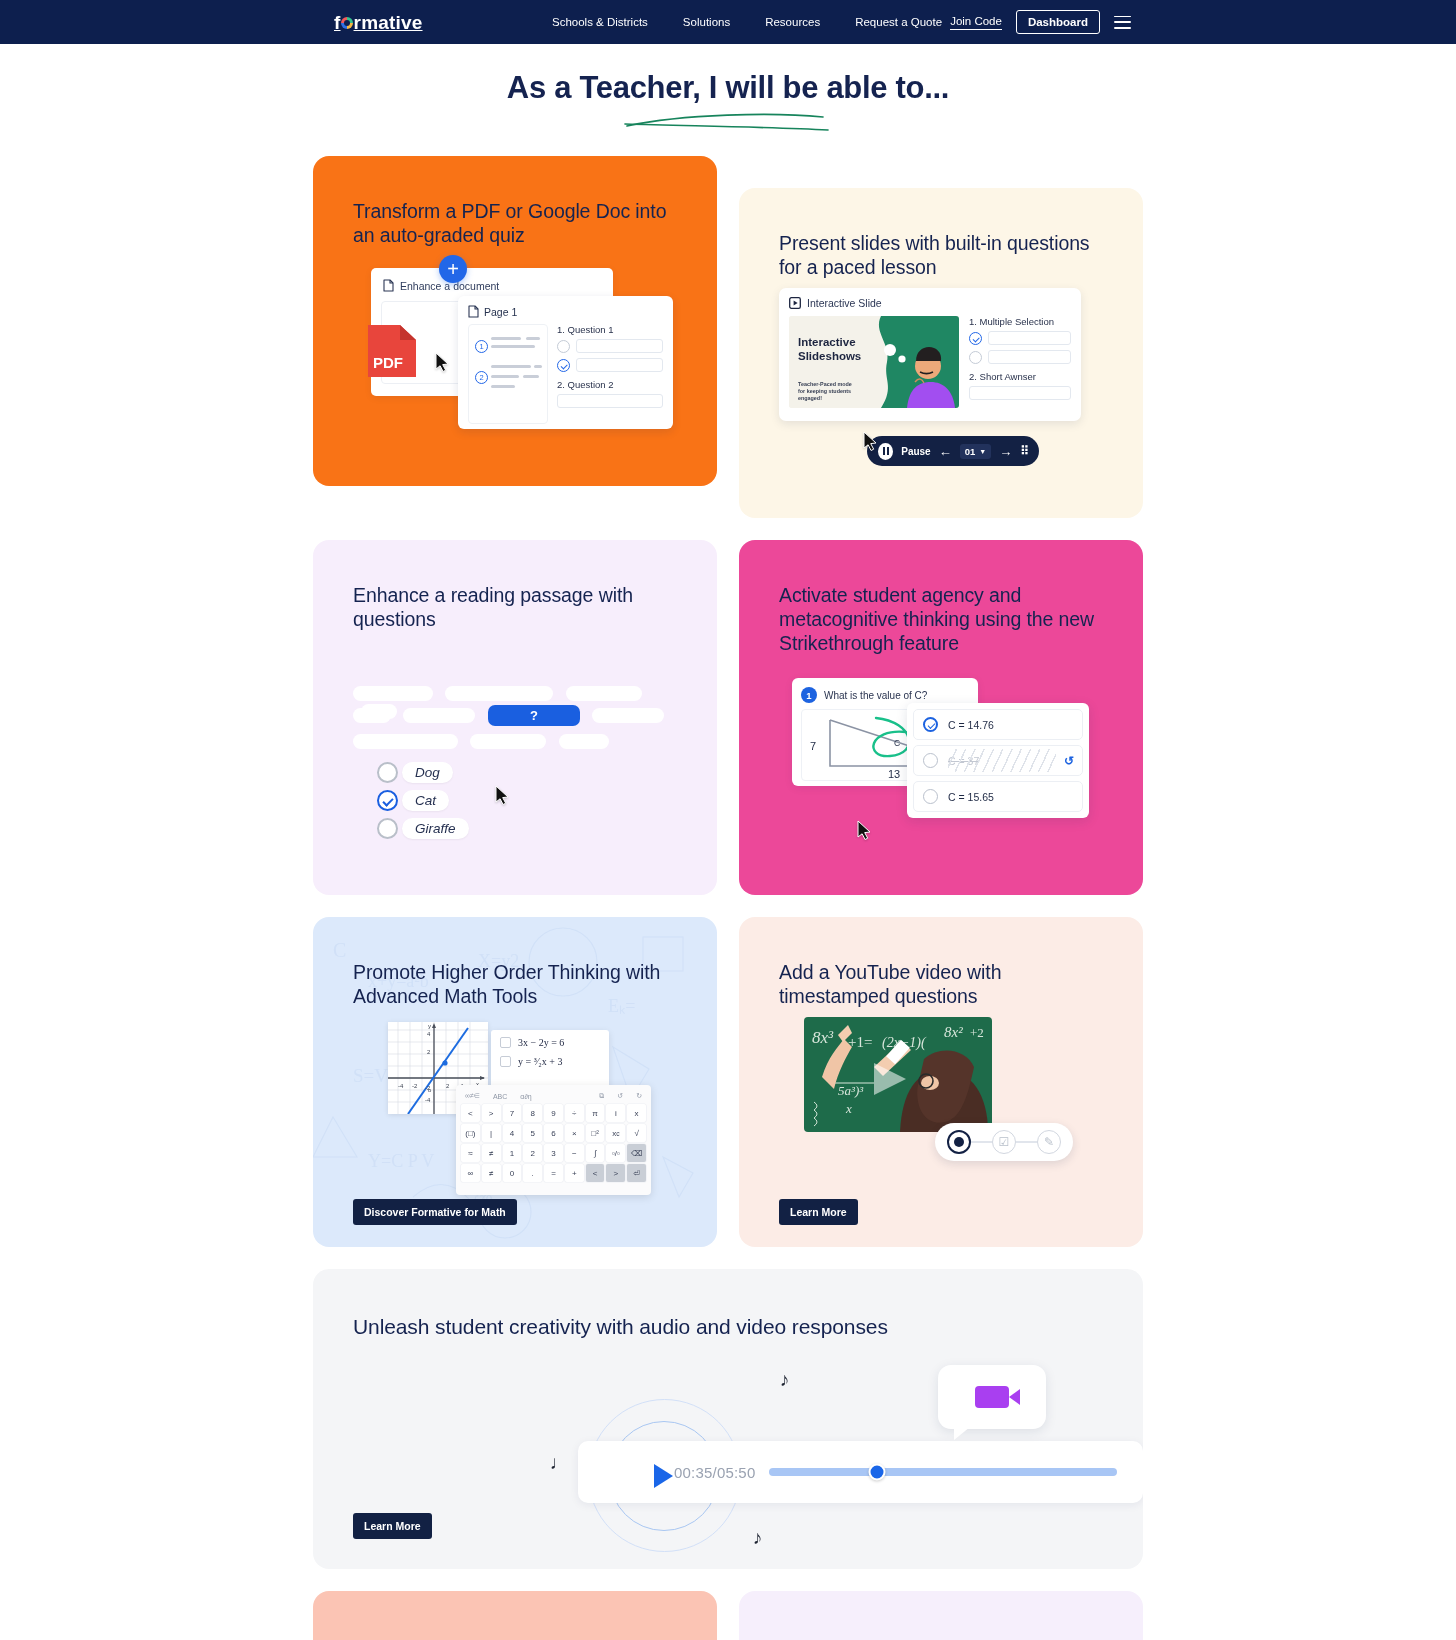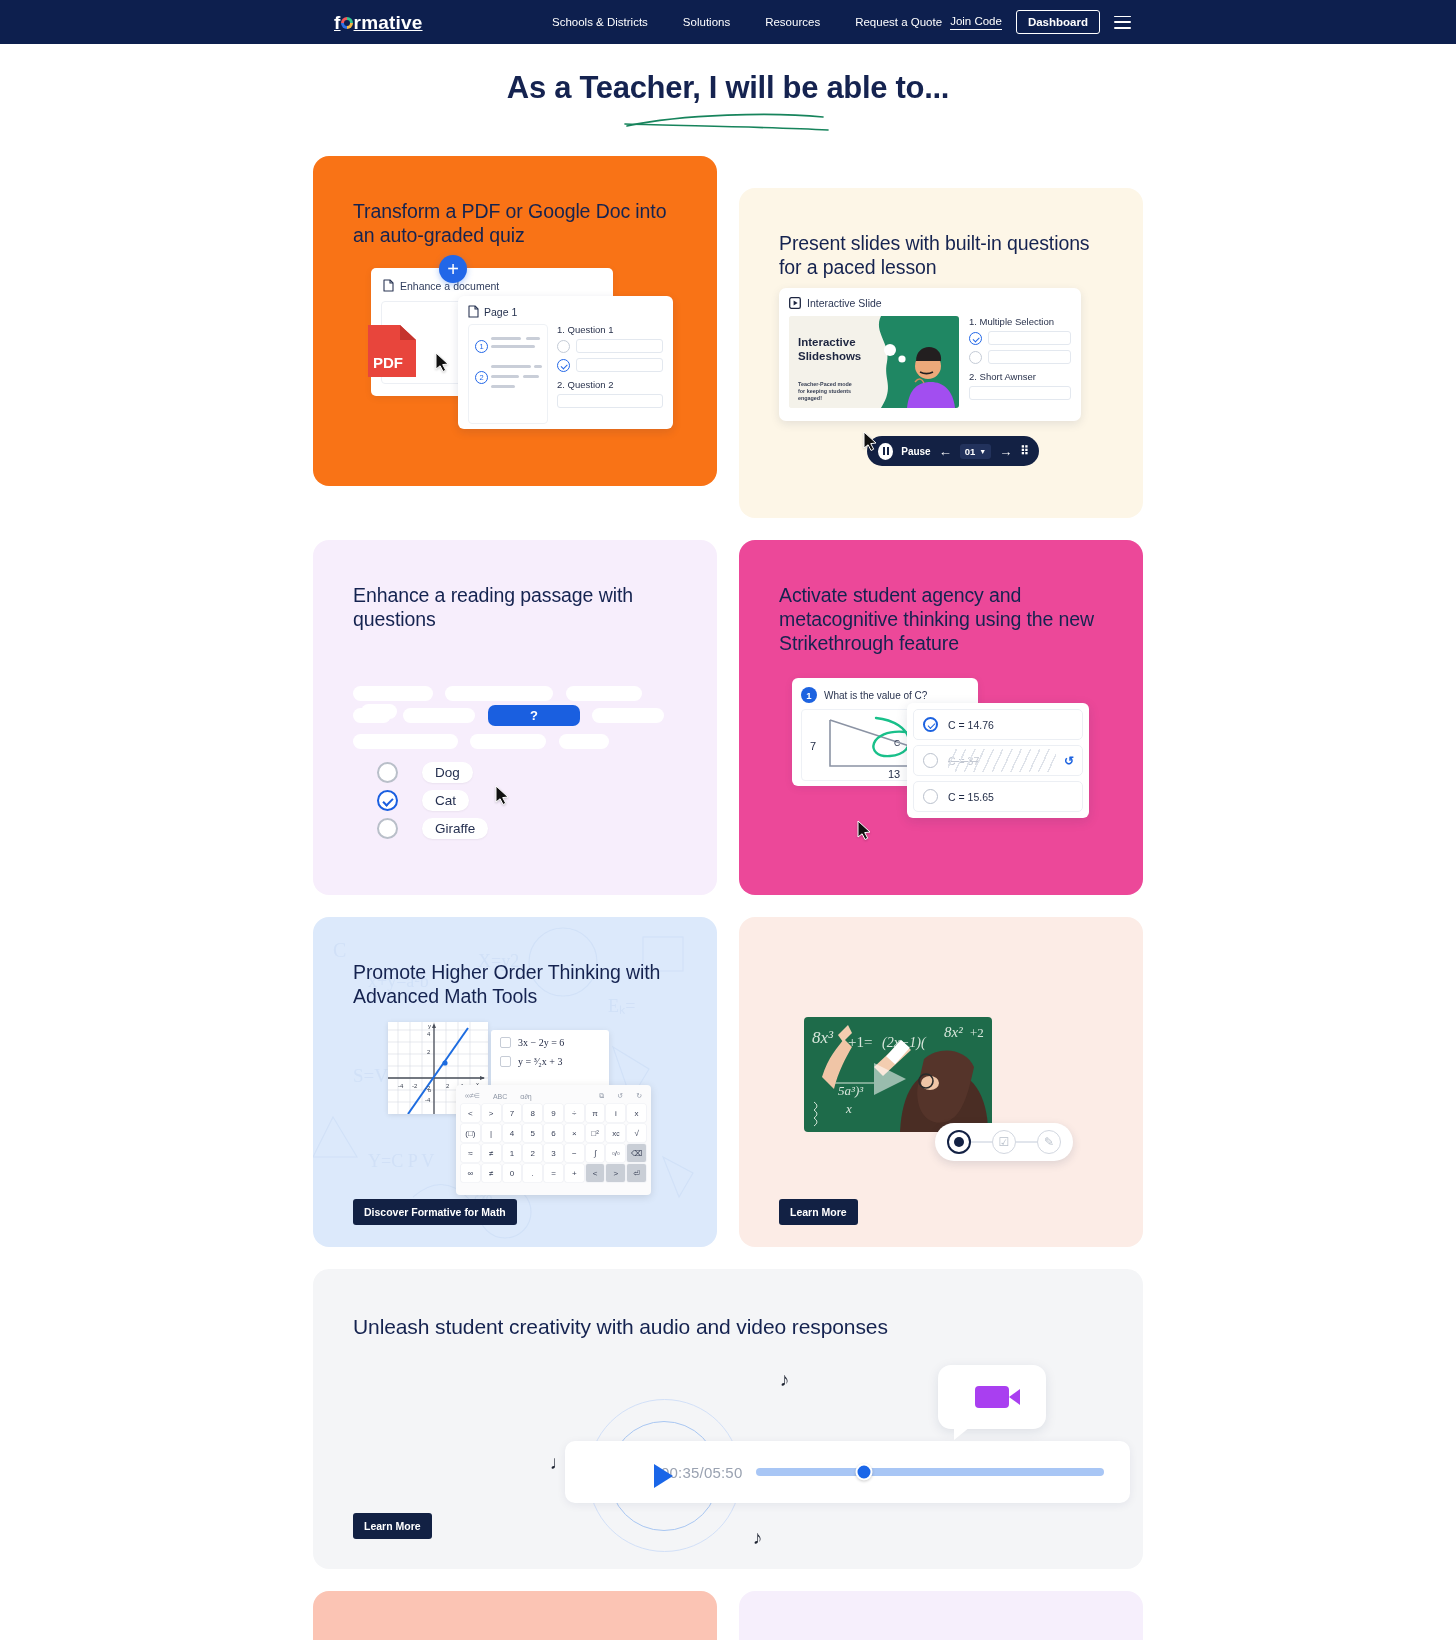--- a/index.html
+++ b/index.html
@@ -127,21 +127,21 @@
     padding:0 11px; color:#fff; font-size:10px; font-weight:700;
   }
   .pause-ico{ width:17px;height:17px;border-radius:50%;background:#fff;display:flex;align-items:center;justify-content:center;}
   .pause-ico b{ width:6px;height:8px;border-left:2px solid #132144;border-right:2px solid #132144; display:block;}
   .sel-01{ background:#22325c;border-radius:3px;padding:2px 5px; display:flex;align-items:center;gap:4px;font-size:9.5px;}
 
   
   .txtline{ height:15px; background:#fff; border-radius:8px; display:inline-block; vertical-align:middle;}
   .rowlines{ position:absolute; left:40px; }
   .q-pill{ display:inline-block; height:21px; min-width:92px; background:#1a5fe0; border-radius:7px; color:#fff; font-weight:700; font-size:13px; text-align:center; line-height:21px; vertical-align:middle;}
-  .ans-row{ display:flex; align-items:flex-end; gap:24px; margin-bottom:7px;}
+  .ans-row{ display:flex; align-items:flex-end; gap:4px; margin-bottom:7px;font-style:italic;}
   .ans-txt{ background:#fff; border-radius:11px; padding:3px 13px; font-size:13.5px; color:#253050; box-shadow:0 1px 2px rgba(0,0,0,.05);}
   .rd{ width:21px;height:21px;border-radius:50%;border:2px solid #b9bfc9; background:#fff; flex:0 0 auto;}
   .rd.on{ border-color:#1a5fe0; position:relative;}
   .rd.on:after{content:"";position:absolute;left:4.4px;top:6.4px;width:8px;height:4px;border-left:2px solid #1a5fe0;border-bottom:2px solid #1a5fe0;transform:rotate(-45deg);}
 
   
   .q-card{
     position:absolute; left:53px; top:138px; width:186px; height:108px;
     background:#fff; border-radius:6px; box-shadow:0 2px 8px rgba(20,35,80,.08); padding:9px;
   }
@@ -183,21 +183,21 @@
   }
   .step{ width:24px;height:24px;border-radius:50%;display:flex;align-items:center;justify-content:center;}
   .step.filled{ border:2px solid #132144;}
   .step.filled i{ width:10px;height:10px;border-radius:50%;background:#132144;display:block;}
   .step.grey{ border:1.4px solid #d2d7e0; color:#b9c0cb; font-size:12px;}
   .stepline{ height:1.4px; background:#e1e5ec; flex:1;}
 
   
   .c-grey h3{ font-size:21px; font-weight:500;}
   .player{
-    position:absolute; left:252px; top:172px; width:565px; height:62px;
+    position:absolute; left:265px; top:172px; width:565px; height:62px;
     background:#fff; border-radius:10px; display:flex; align-items:center; gap:14px;
     padding:0 26px; box-shadow:0 2px 10px rgba(20,35,80,.07);
   }
   .ring{ position:absolute; border:1.4px solid #b9d0f5; border-radius:50%;}
   .ring1{ left:275px; top:130px; width:153px; height:153px; border-color:#d2e0f8;}
   .ring2{ left:296px; top:152px; width:110px; height:110px; border-color:#a9c7f2;}
   .playtri{ position:absolute; left:341px; top:195px; width:0;height:0;border-left:19px solid #1a66e8;border-top:12px solid transparent;border-bottom:12px solid transparent;}
   .ptime{ font-size:15px; color:#9aa2b1; letter-spacing:.2px; margin-left:70px;}
   .track{ flex:1; height:8px; background:#a8c6f5; border-radius:5px; position:relative;}
   .knob{ position:absolute; left:31%; top:50%; transform:translate(-50%,-50%); width:17px;height:17px;border-radius:50%;background:#1a66e8;border:2.5px solid #fff; box-shadow:0 1px 3px rgba(0,0,0,.2);}
@@ -585,20 +585,21 @@
         <div class="key g">&lt;</div>
         <div class="key g">&gt;</div>
         <div class="key g">⏎</div>
       </div>
     </div>
 
     <button class="dark-btn" style="left:40px;bottom:22px">Discover Formative for Math</button>
   </div>
 
   <div class="card c-peach">
+    <h3>Add a YouTube video with timestamped questions</h3>
 
     <div class="ytimg">
       <svg viewBox="0 0 188 115" width="188" height="115">
         <rect width="188" height="115" fill="#1e6b4a"></rect>
         <g font-family="Liberation Serif, serif" fill="#e8f1e8" opacity=".92">
           <text x="8" y="26" font-size="17" font-style="italic">8x³</text>
           <text x="44" y="30" font-size="15">+1=</text>
           <text x="78" y="30" font-size="14" font-style="italic">(2x−1)(</text>
           <text x="140" y="20" font-size="15" font-style="italic">8x²</text>
           <text x="166" y="20" font-size="13">+2</text>

